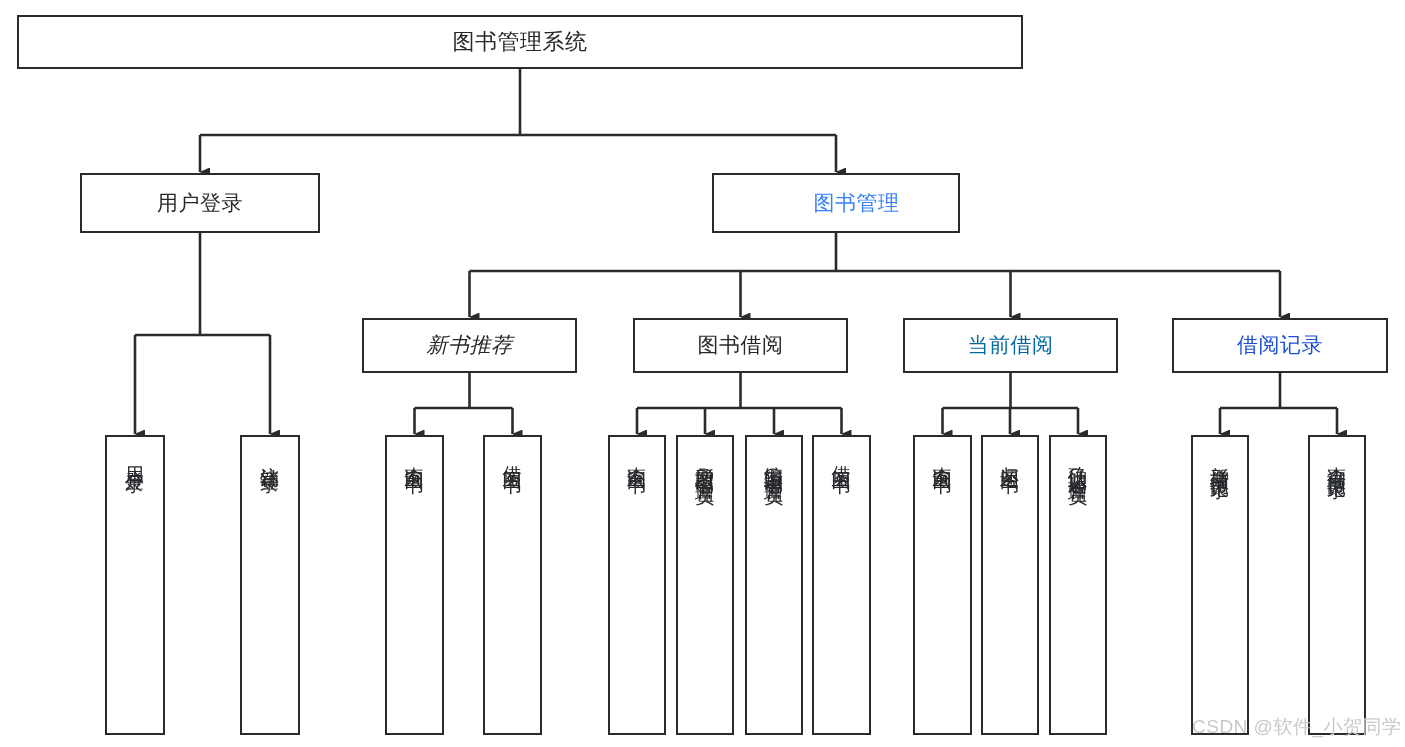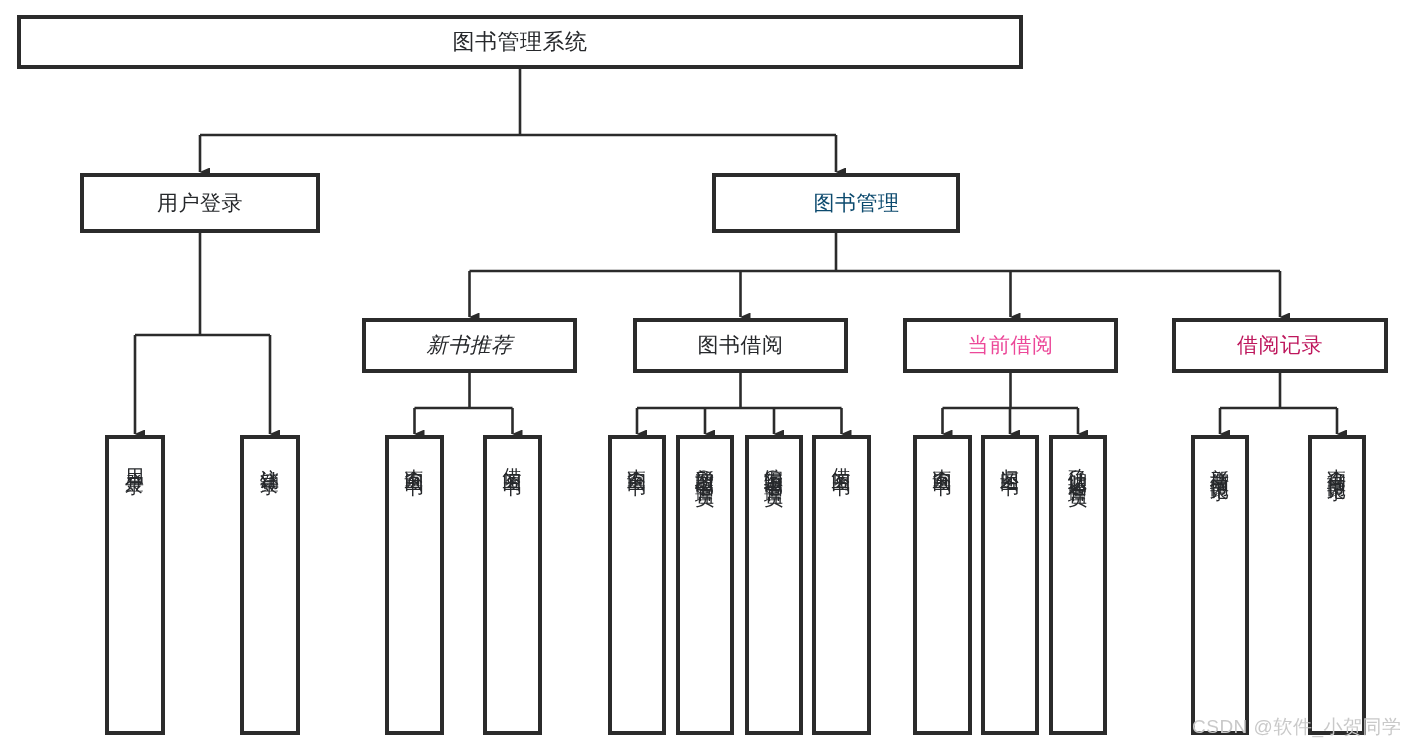--- a/index.html
+++ b/index.html
@@ -7,21 +7,21 @@
     width:1405px;height:747px;overflow:hidden;
     font-family:"Liberation Sans","DejaVu Sans",sans-serif;
     color:#26282b;
   }
   #diagram-root{position:relative;width:1405px;height:747px;background:#fff;}
   svg.layer{position:absolute;left:0;top:0;width:1405px;height:747px;}
   .node{
     position:absolute;
     box-sizing:border-box;
     background:#ffffff;
-    border:4px solid #0c4a6e;
+    border:2px solid #0c4a6e;
     display:flex;align-items:center;justify-content:center;
     text-align:center;
   }
   .node .label{
     color:#26282b;
     line-height:1.15;
     letter-spacing:0.5px;
     white-space:pre-line;
   }
   .node.horizontal .label{font-size:21px;}
@@ -91,33 +91,33 @@
   </svg>
 
   <div id="node-layer">
       <div class="node horizontal root" style="left: 17px; top: 15px; width: 1006px; height: 54px; border-color: rgb(43, 43, 43);">
         <span class="label" style="color: rgb(38, 40, 43);">图书管理系统</span>
       </div>
       <div class="node horizontal" style="left: 80px; top: 173px; width: 240px; height: 60px; border-color: rgb(43, 43, 43);">
         <span class="label" style="color: rgb(38, 40, 43);">用户登录</span>
       </div>
       <div class="node horizontal" style="left: 712px; top: 173px; width: 248px; height: 60px; border-color: rgb(43, 43, 43);">
-        <span class="label" style="color: #0c4a6e; margin-left: 41px;">图书管理</span>
+        <span class="label" style="color: #3b82f6; margin-left: 41px;">图书管理</span>
       </div>
       <div class="node horizontal" style="left: 362px; top: 318px; width: 215px; height: 55px; border-color: rgb(43, 43, 43); font-style: italic;">
         <span class="label" style="color: rgb(38, 40, 43);">新书推荐</span>
       </div>
       <div class="node horizontal" style="left: 633px; top: 318px; width: 215px; height: 55px; border-color: rgb(43, 43, 43);">
         <span class="label" style="color: rgb(38, 40, 43); font-family: Liberation Serif, serif;">图书借阅</span>
       </div>
       <div class="node horizontal" style="left: 903px; top: 318px; width: 215px; height: 55px; border-color: rgb(43, 43, 43);">
-        <span class="label" style="color: #ec4899;">当前借阅</span>
+        <span class="label" style="color: #0369a1;">当前借阅</span>
       </div>
       <div class="node horizontal" style="left: 1172px; top: 318px; width: 216px; height: 55px; border-color: rgb(43, 43, 43);">
-        <span class="label" style="color: #be185d;">借阅记录</span>
+        <span class="label" style="color: #1d4ed8;">借阅记录</span>
       </div>
       <div class="node vertical" style="left: 105px; top: 435px; width: 60px; height: 300px; border-color: rgb(43, 43, 43);">
         <span class="label" style="color: rgb(38, 40, 43);">用户登录</span>
       </div>
       <div class="node vertical" style="left: 240px; top: 435px; width: 60px; height: 300px; border-color: rgb(43, 43, 43);">
         <span class="label" style="color: rgb(38, 40, 43);">注销登录</span>
       </div>
       <div class="node vertical" style="left: 385px; top: 435px; width: 59px; height: 300px; border-color: rgb(43, 43, 43);">
         <span class="label" style="color: rgb(38, 40, 43);">查询图书</span>
       </div>

